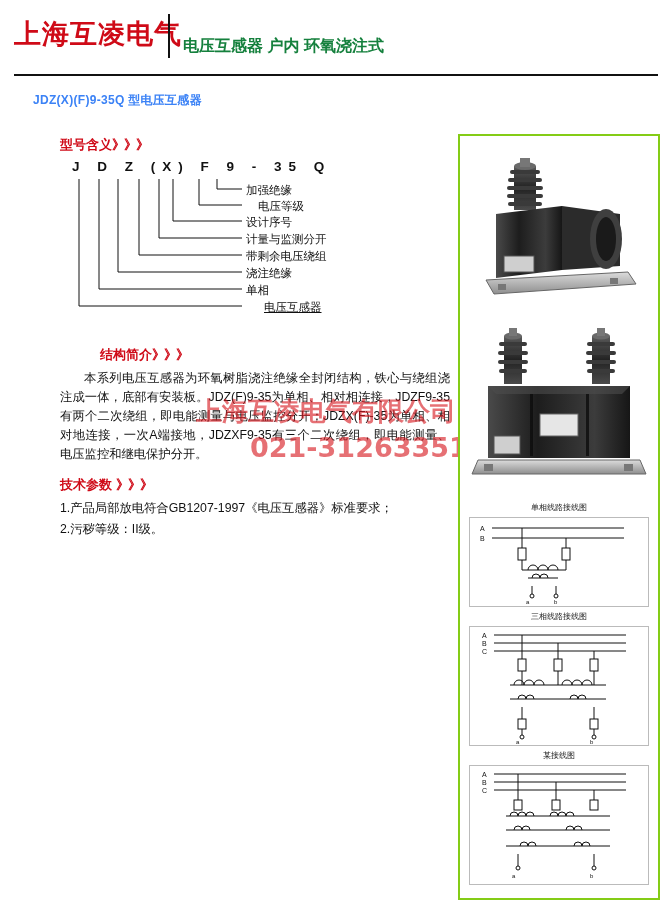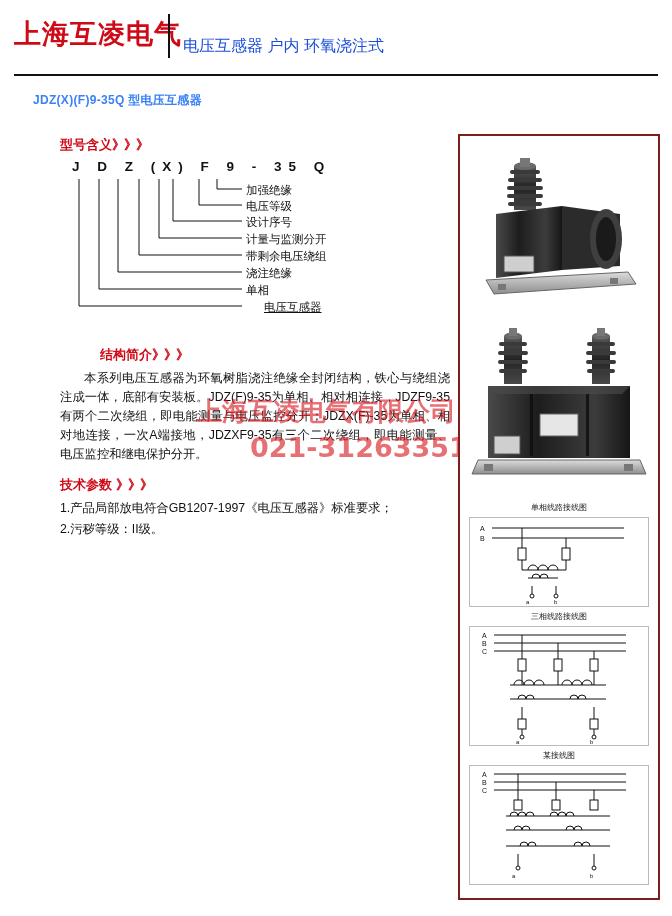--- a/index.html
+++ b/index.html
@@ -10,41 +10,41 @@
     color:#000;
     position:relative;
     overflow:hidden;
   }
   .page{position:relative;width:672px;height:916px;}
 
   
   .header{position:absolute;left:0;top:0;width:672px;height:72px;}
   .logo{position:absolute;left:14px;top:16px;font-size:27px;font-weight:bold;color:#cf0a17;letter-spacing:1px;font-family:"DejaVu Sans",sans-serif;}
   .header-divider{position:absolute;left:168px;top:14px;width:2px;height:44px;background:#111;}
-  .header-title{position:absolute;left:183px;top:36px;font-size:16px;font-weight:normal;color:#1d4ed8;}
+  .header-title{position:absolute;left:183px;top:36px;font-size:16px;font-weight:bold;color:#15803d;}
   .rule{position:absolute;left:14px;top:74px;width:644px;height:2px;background:#111;}
 
   
   .prod-title{position:absolute;left:33px;top:92px;font-size:12px;font-weight:bold;color:#3b82f6;letter-spacing:0.3px;}
 
   
   .col-left{position:absolute;left:60px;top:128px;width:390px;}
   .sec-head{font-size:13px;font-weight:bold;color:#cf0a17;margin:0 0 5px 0;}
   .sec-head .arrows{color:#cf0a17;font-weight:bold;letter-spacing:-1px;}
   .para{font-size:12.3px;line-height:19px;color:#111;text-align:justify;margin:0 0 2px 0;}
   .indent{text-indent:24px;}
 
   
   .model-block{position:relative;height:185px;margin:4px 0 2px 0;}
   .code-row{position:absolute;left:12px;top:0;font-size:13.5px;font-weight:bold;letter-spacing:7px;color:#111;}
   .leaders{position:absolute;left:0;top:0;width:390px;height:185px;}
   .lbl{position:absolute;font-size:11.5px;color:#111;white-space:nowrap;}
 
   
-  .panel{position:absolute;left:458px;top:134px;width:198px;height:762px;border:2px solid #7f1d1d;background:#fff;}
+  .panel{position:absolute;left:458px;top:134px;width:198px;height:762px;border:2px solid #84cc16;background:#fff;}
   .photo{position:relative;margin:8px auto 0 auto;background:#ffffff;}
 
   
   .ph1{width:178px;height:168px;position:relative;overflow:hidden;}
   .ph2{width:178px;height:180px;position:relative;overflow:hidden;margin-top:6px;}
 
   .cap{text-align:center;font-size:8px;color:#222;margin-top:4px;}
 
   .diag{width:178px;margin:4px auto 0 auto;border:1px solid #bbb;background:#fff;position:relative;}
 
@@ -93,21 +93,21 @@
 
           <path d="M58 20 L58 113 L182 113"></path>
 
           <path d="M39 20 L39 130 L182 130"></path>
 
           <path d="M19 20 L19 147 L182 147"></path>
         </g>
       </svg>
 
       <div class="lbl" style="left:186px;top:24px;">加强绝缘</div>
-      <div class="lbl" style="left:186px;top:40px;">电压等级</div>
+      <div class="lbl" style="left:198px;top:40px;">电压等级</div>
       <div class="lbl" style="left:186px;top:56px;">设计序号</div>
       <div class="lbl" style="left:186px;top:73px;">计量与监测分开</div>
       <div class="lbl" style="left:186px;top:90px;">带剩余电压绕组</div>
       <div class="lbl" style="left:186px;top:107px;">浇注绝缘</div>
       <div class="lbl" style="left:186px;top:124px;">单相</div>
       <div class="lbl" style="left:204px;top:141px;text-decoration:underline;">电压互感器</div>
     </div>
 
     <div class="sec-head" style="margin-top:2px;margin-left:40px;">
       <span>结构简介</span><span class="arrows">》》》</span>

